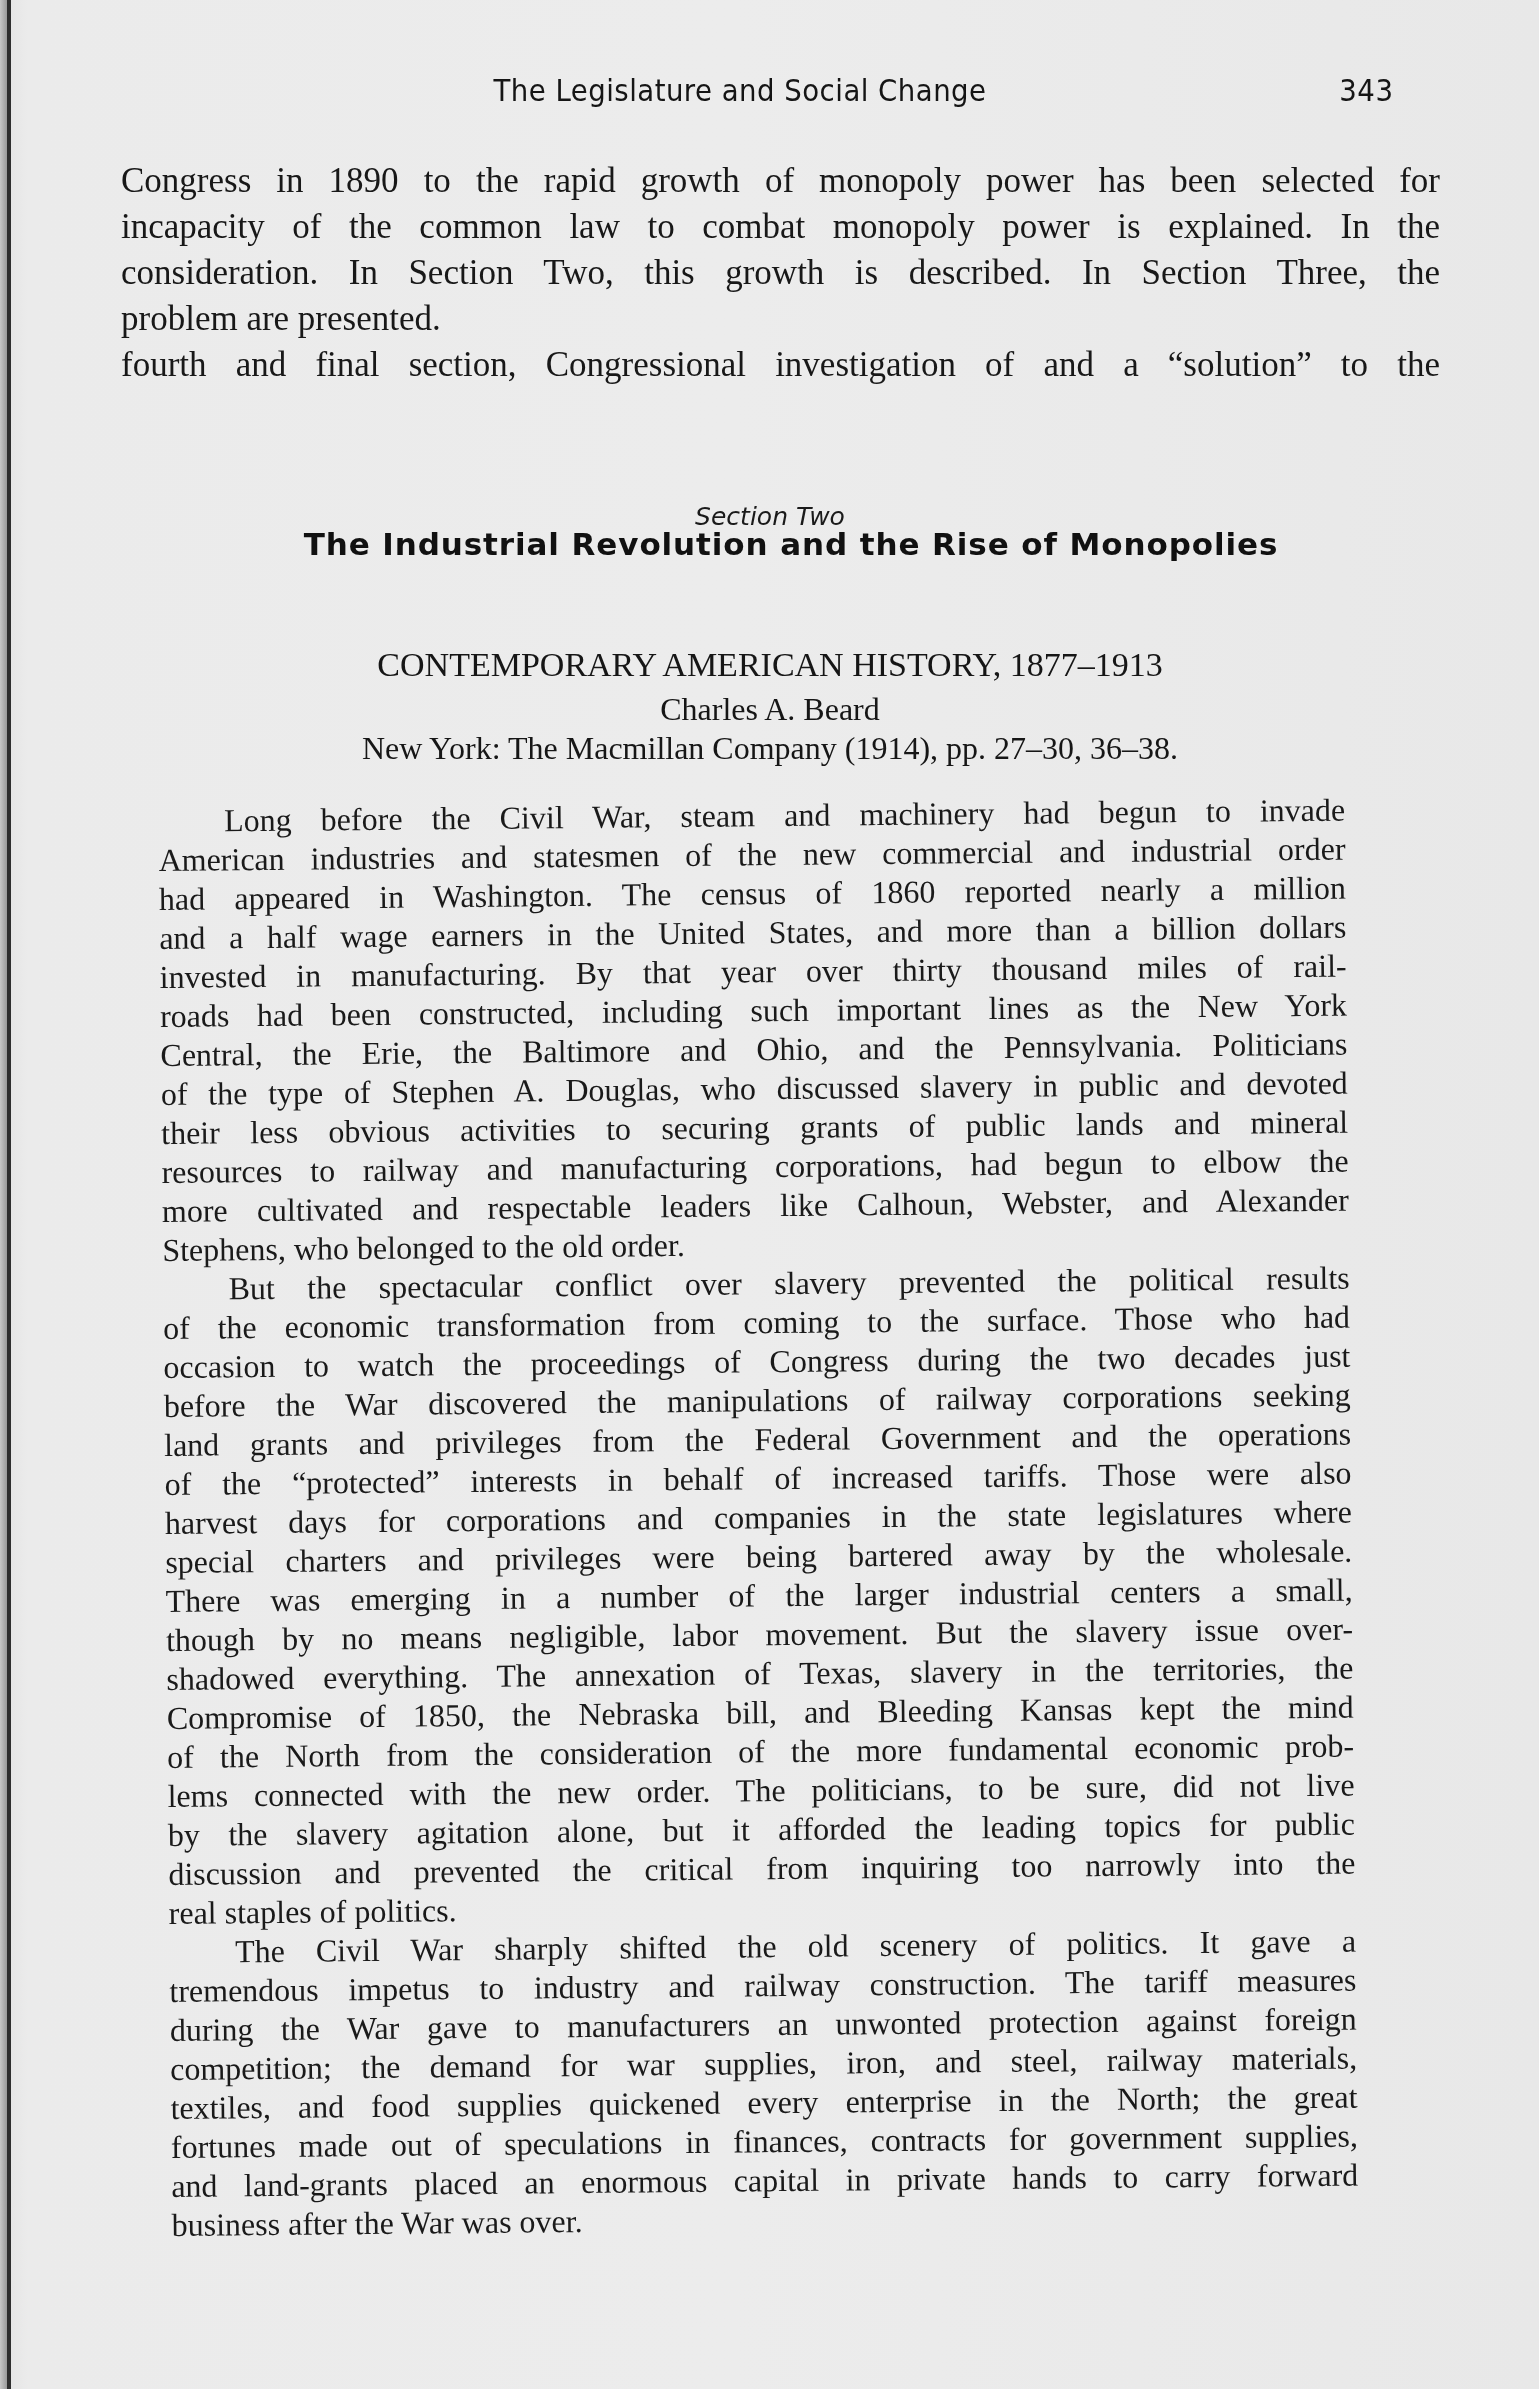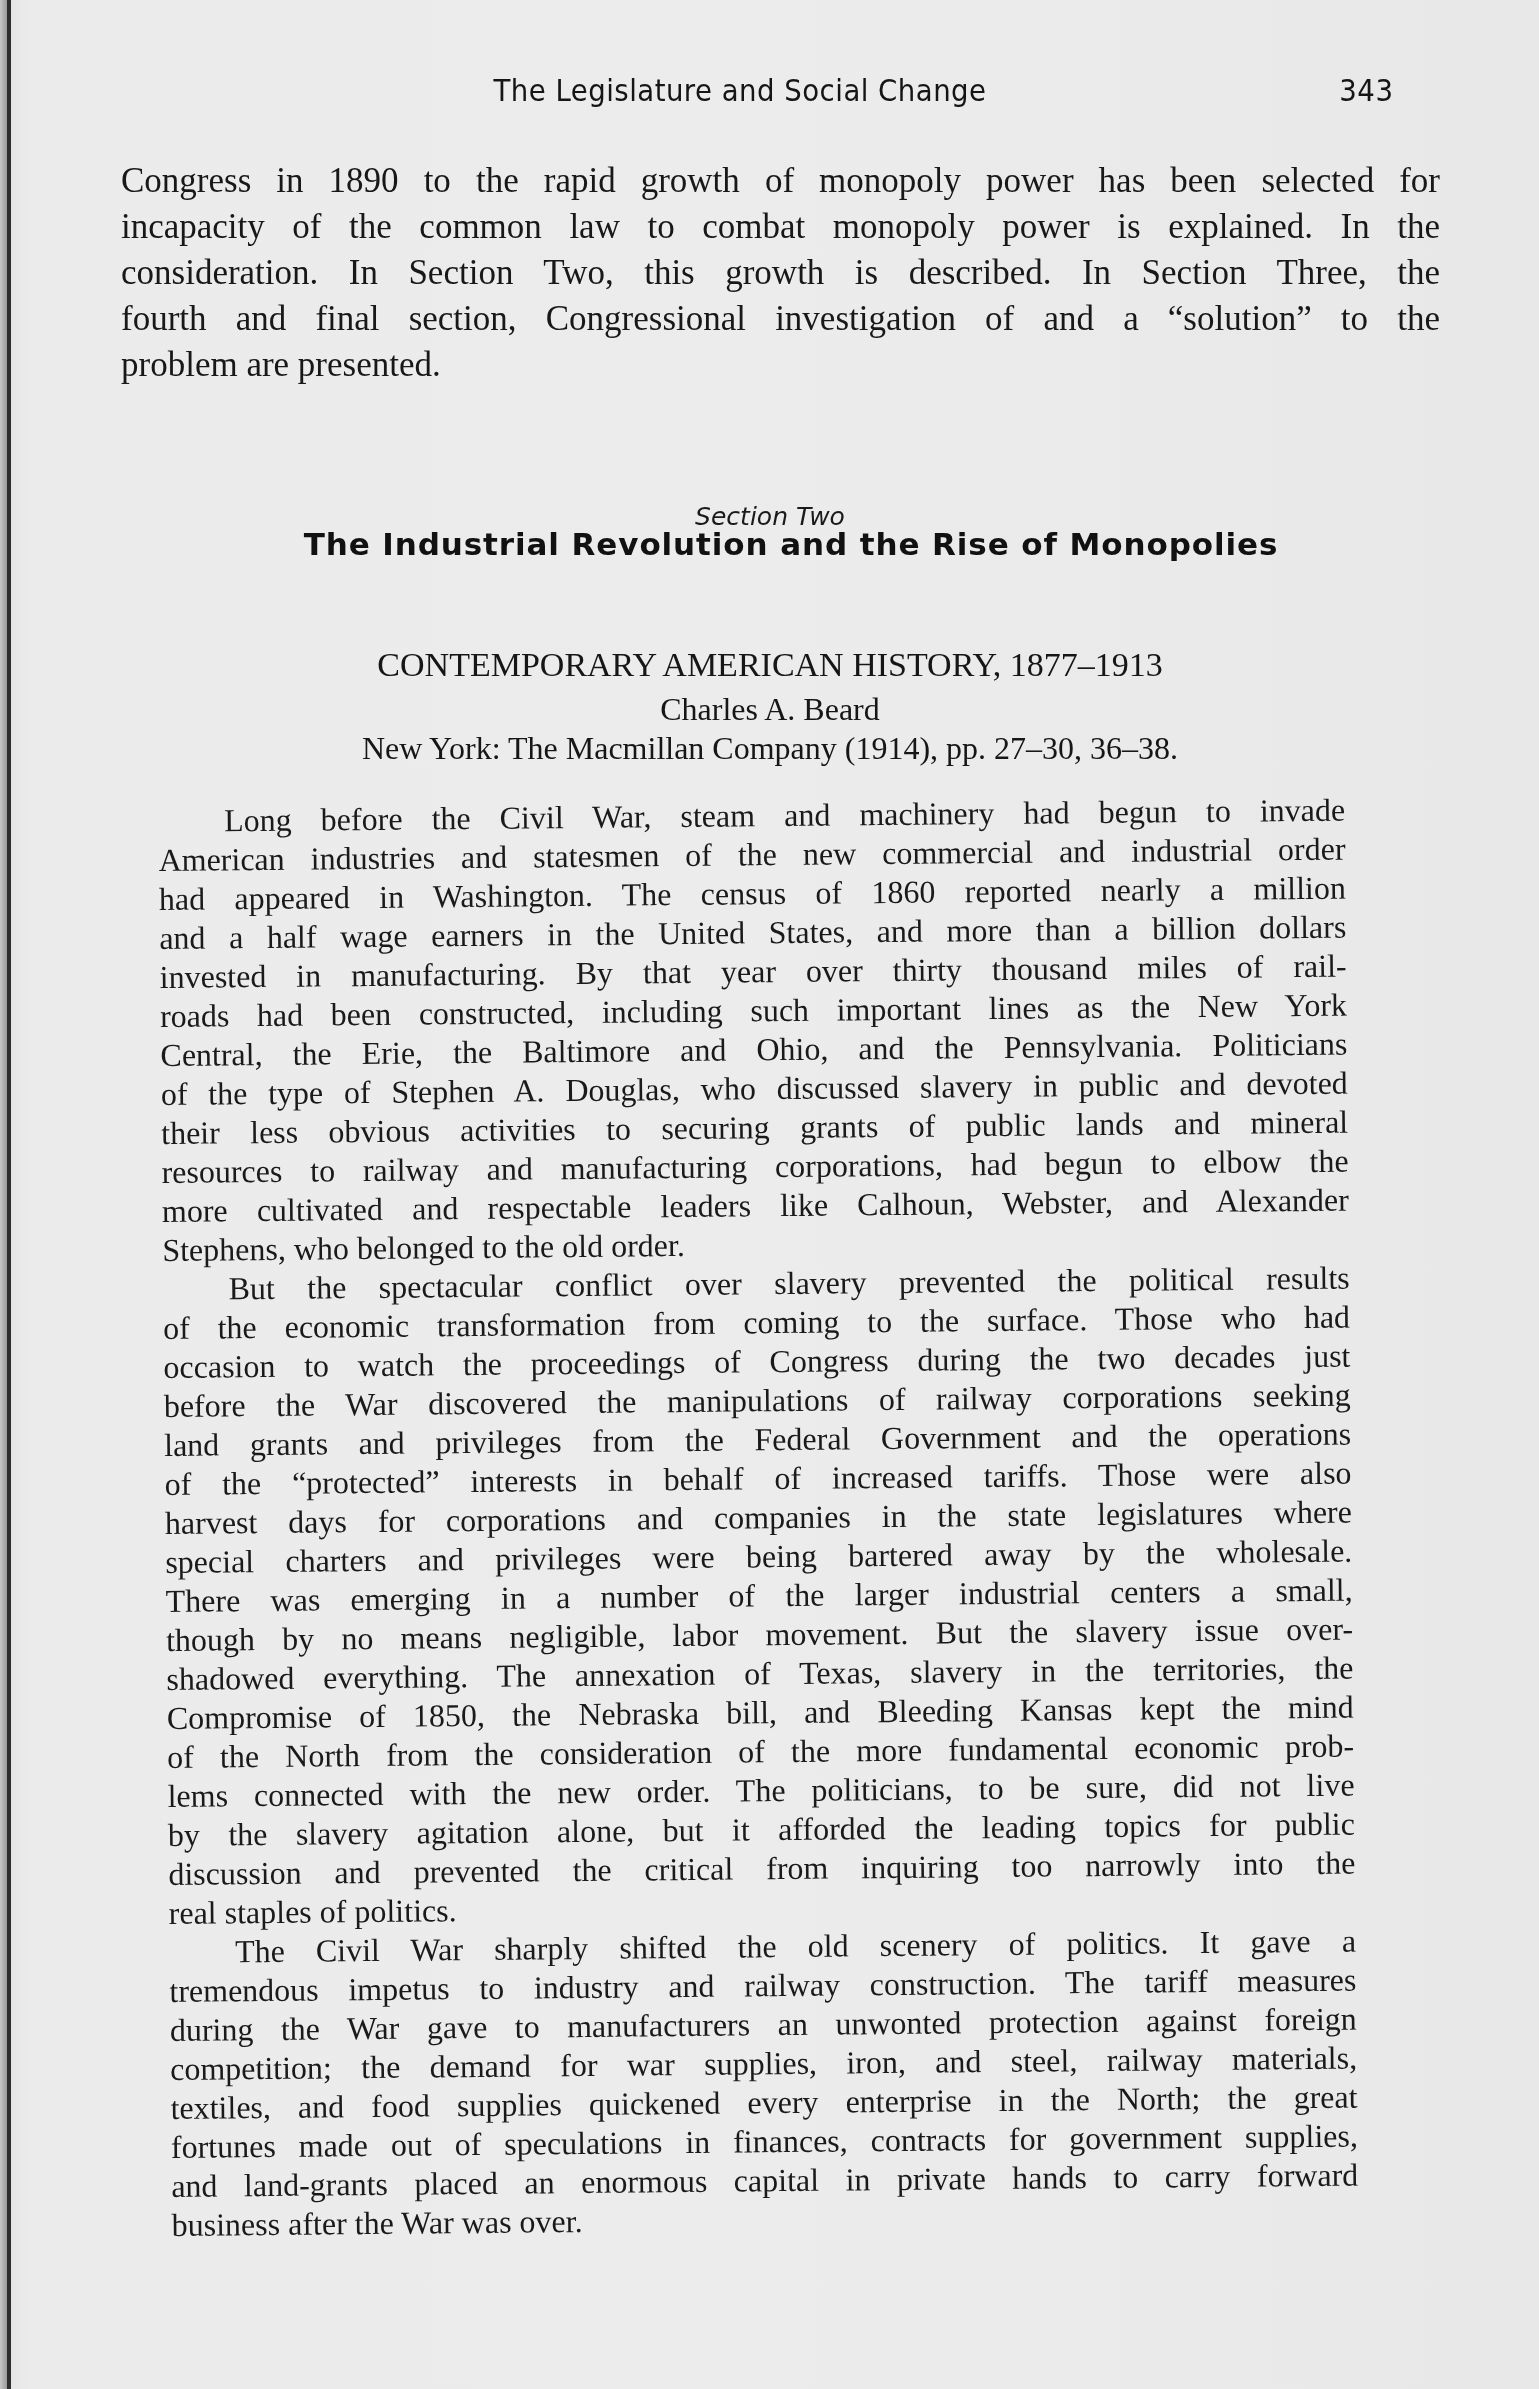--- a/index.html
+++ b/index.html
@@ -149,22 +149,22 @@
 
   <div class="running-head">
     <span class="title">The Legislature and Social Change</span>
     <span class="folio">343</span>
   </div>
 
   <div class="intro">
     <span class="line">Congress in 1890 to the rapid growth of monopoly power has been selected for</span>
     <span class="line">incapacity of the common law to combat monopoly power is explained. In the</span>
     <span class="line">consideration. In Section Two, this growth is described. In Section Three, the</span>
+    <span class="line last">problem are presented.</span>
     <span class="line">fourth and final section, Congressional investigation of and a “solution” to the</span>
-    <span class="line last">problem are presented.</span>
   </div>
 
   <div class="section-label">Section Two</div>
   <div class="section-heading">The Industrial Revolution and the Rise of Monopolies</div>
 
   <div class="citation book">CONTEMPORARY AMERICAN HISTORY, 1877–1913</div>
   <div class="citation author">Charles A. Beard</div>
   <div class="citation publisher">New York: The Macmillan Company (1914), pp. 27–30, 36–38.</div>
 
   <div class="body-text" id="body-text">

